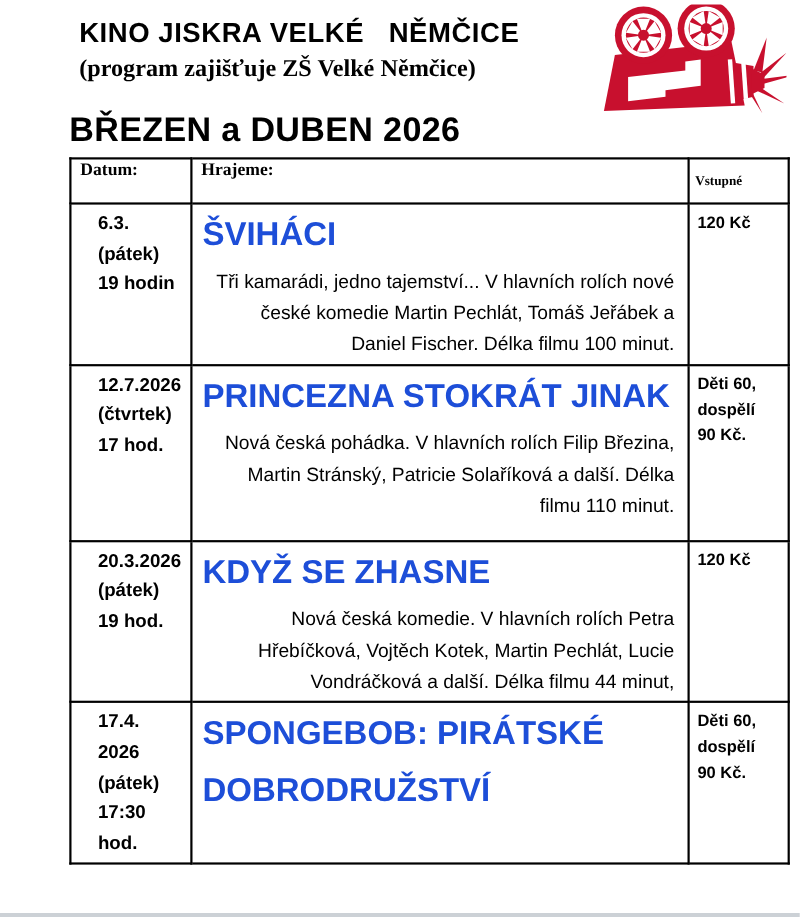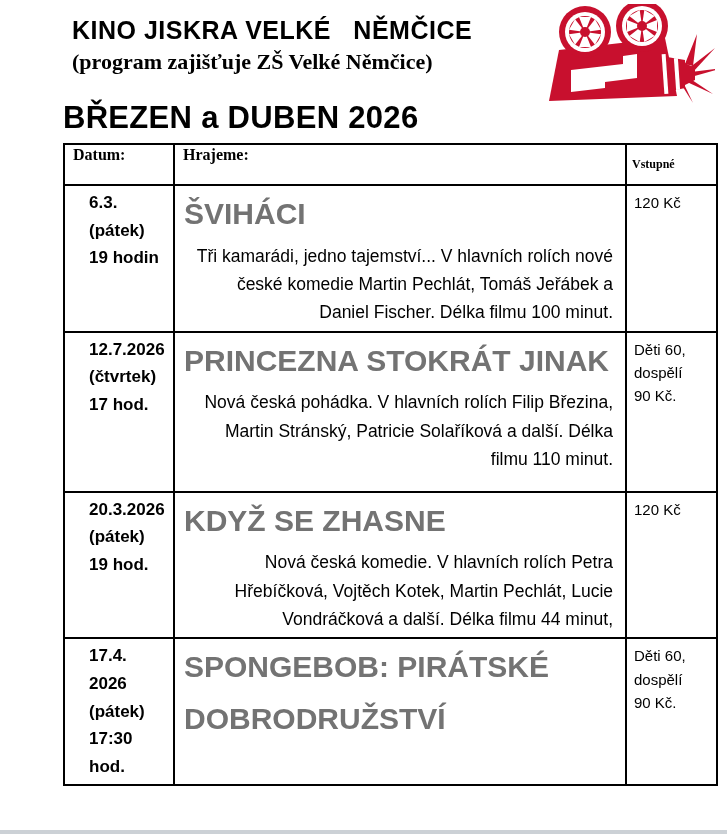--- a/index.html
+++ b/index.html
@@ -17,24 +17,24 @@
   table.program{margin-left:63px;width:653px;border-collapse:collapse;
         table-layout:fixed;}
   col.c-date{width:110px;} col.c-main{width:452px;} col.c-price{width:91px;}
   th,td{border:2px solid #000;vertical-align:top;text-align:left;}
   th{font-family:"Liberation Serif",serif;font-size:16px;font-weight:bold;
         padding:1px 8px 2px;border-radius:10px;}
   th.th-price{font-size:12px;padding:12px 5px;}
   td.col-date{font-weight:bold;font-size:17px;line-height:1.63;
         padding:3px 6px 3px 24px;white-space:pre-line;}
   td.col-main{padding:2px 12px 4px 9px;}
-  .movie-title{color:#737373;font-size:30px;font-weight:bold;line-height:1.72;
+  .movie-title{color:#1d4ed8;font-size:30px;font-weight:bold;line-height:1.72;
         margin:0;}
   .movie-desc{font-size:17.5px;font-weight:normal;line-height:1.62;margin-top:2px;text-align:right;}
-  td.col-price{font-weight:normal;font-size:15px;line-height:1.55;
+  td.col-price{font-weight:bold;font-size:15px;line-height:1.55;
         padding:5px 18px 4px 7px;white-space:pre-line;}
   tbody tr:nth-child(1){height:115px;}
   tbody tr:nth-child(2){height:160px;}
   tbody tr:nth-child(3){height:115px;}
   tbody tr:nth-child(4){height:111px;}
   tbody tr:nth-child(5){height:160px;}
   .bottom-strip{position:absolute;left:0;bottom:0;width:727px;height:4px;
         background:#ccd1d6;}
 </style>
 </head>

